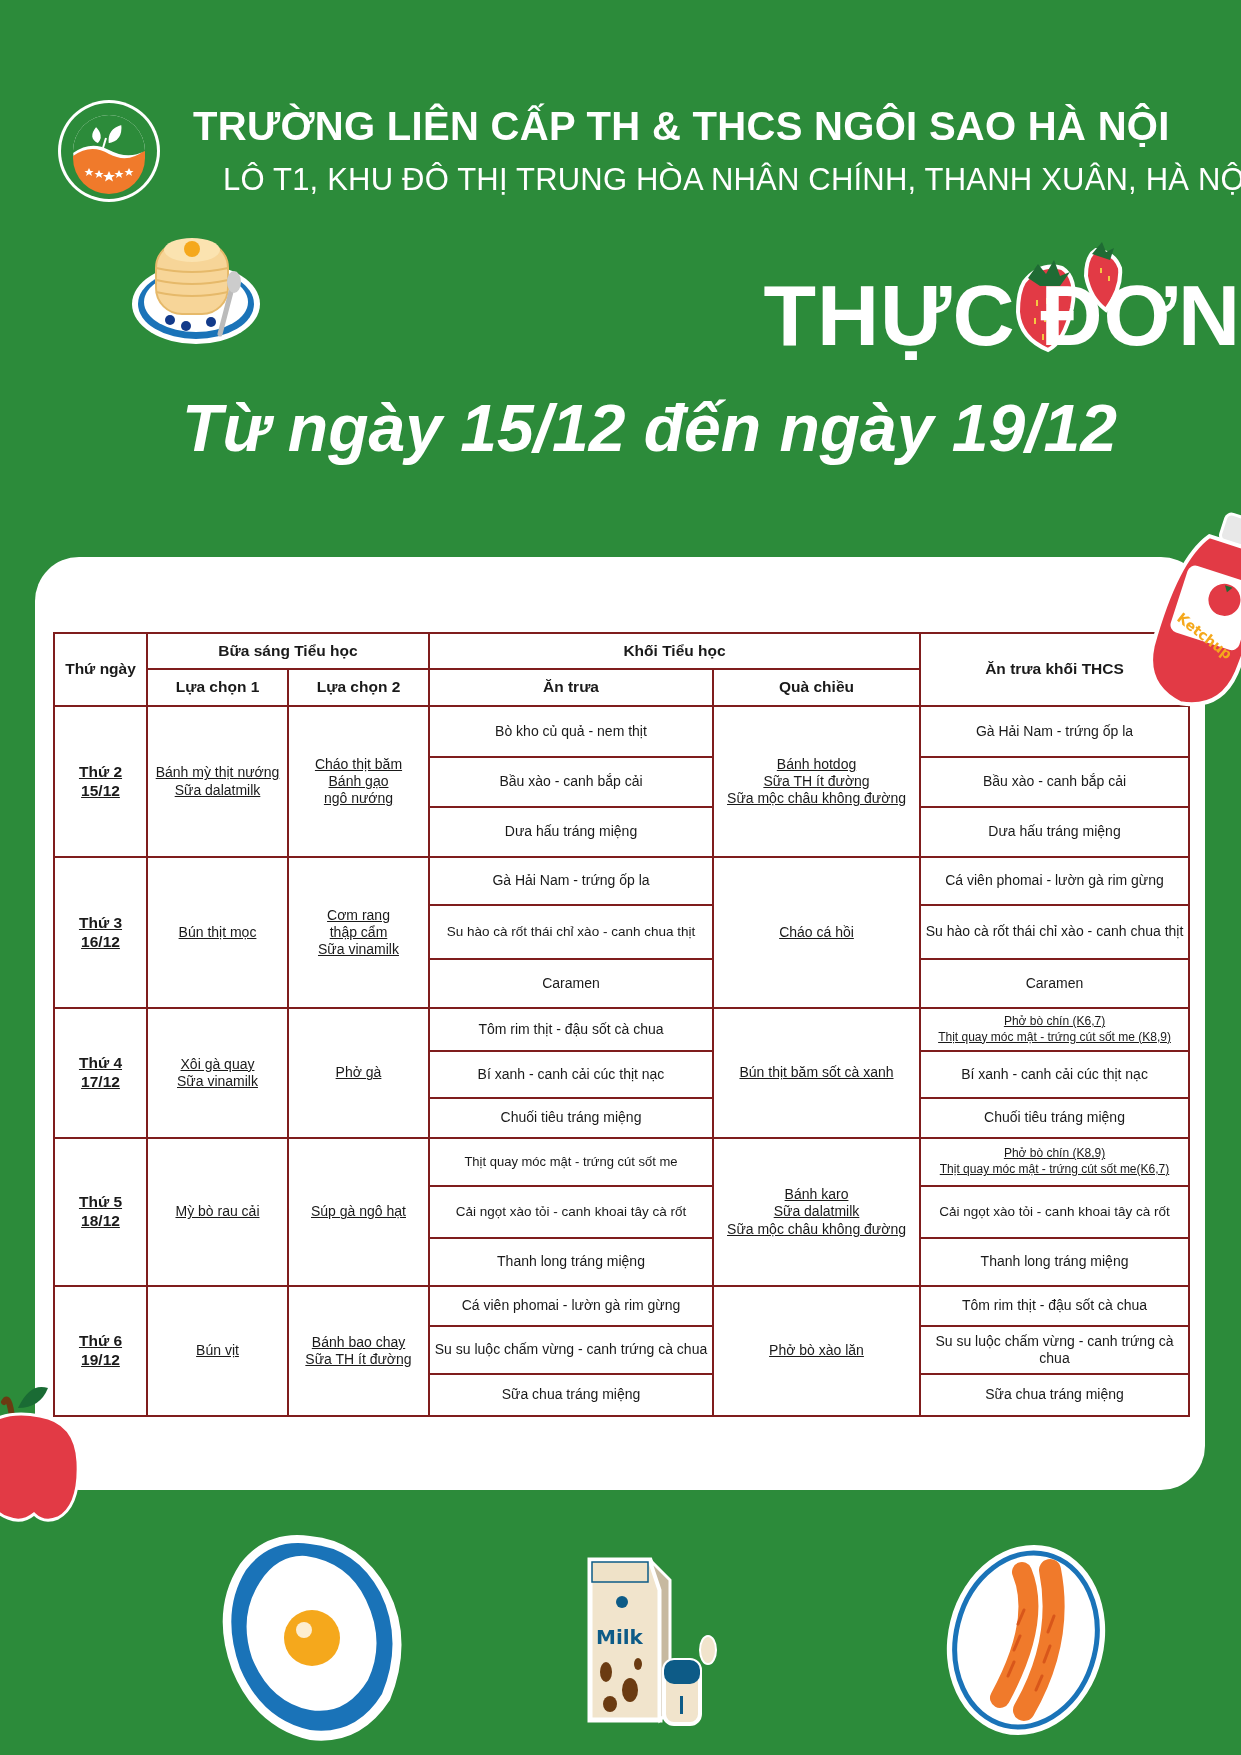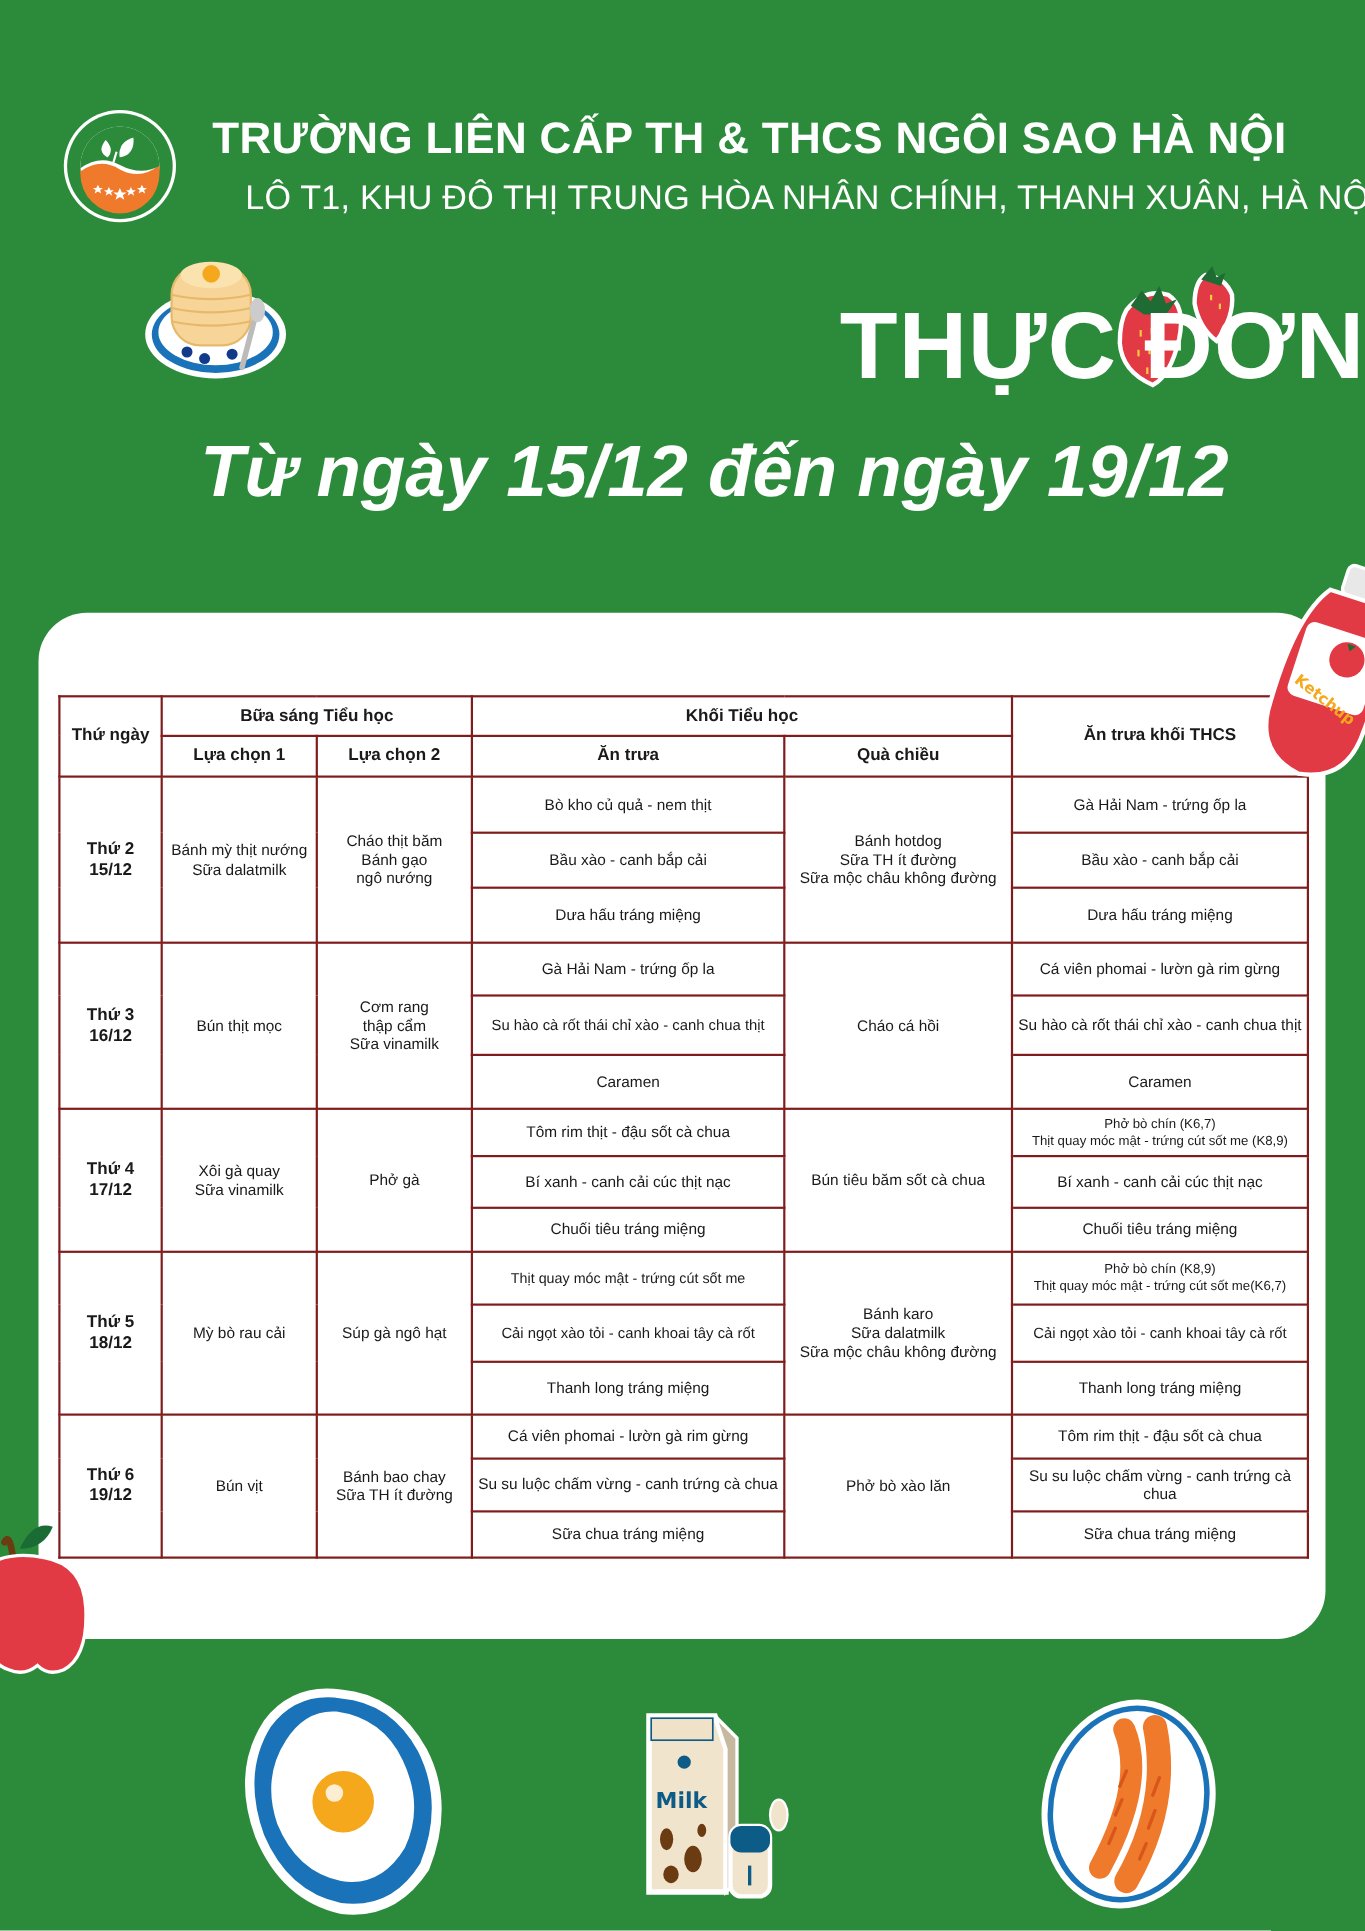--- a/index.html
+++ b/index.html
@@ -48,21 +48,21 @@
     border-collapse: collapse; table-layout: fixed;
   }
   table.menu td, table.menu th {
     border: 2px solid #7f1d1d; text-align: center; vertical-align: middle;
     font-family: "Liberation Sans", sans-serif; font-size: 14px; color: #1a1a1a;
     padding: 2px 3px; line-height: 1.22; font-weight: normal;
   }
   table.menu th { font-weight: bold; font-size: 15.5px; }
   .day { font-weight: bold !important; font-size: 15.5px !important; }
   .small { font-size: 12px !important; line-height: 1.3 !important; margin-left: 20px; }
-  .ml { white-space: pre-line; }
+  .ml { white-space: pre-line; text-decoration: underline; }
 
   
   .deco { position: absolute; }
 </style>
 </head>
 <body>
 
 <div class="poster">
 
   <svg class="logo" viewBox="0 0 106 106">
@@ -194,21 +194,21 @@
         <td>Caramen</td>
       </tr>
 
       <tr style="height:43px">
         <td rowspan="3" class="day ml">Thứ 4
 17/12</td>
         <td rowspan="3" class="ml">Xôi gà quay
 Sữa vinamilk</td>
         <td rowspan="3" class="ml">Phở gà</td>
         <td>Tôm rim thịt - đậu sốt cà chua</td>
-        <td rowspan="3" class="ml">Bún tiêu băm sốt cà chua</td>
+        <td rowspan="3" class="ml">Bún thịt băm sốt cà xanh</td>
         <td class="small ml">Phở bò chín (K6,7)
 Thịt quay móc mật - trứng cút sốt me (K8,9)</td>
       </tr>
       <tr style="height:47px">
         <td>Bí xanh - canh cải cúc thịt nạc</td>
         <td>Bí xanh - canh cải cúc thịt nạc</td>
       </tr>
       <tr style="height:40px">
         <td>Chuối tiêu tráng miệng</td>
         <td>Chuối tiêu tráng miệng</td>

